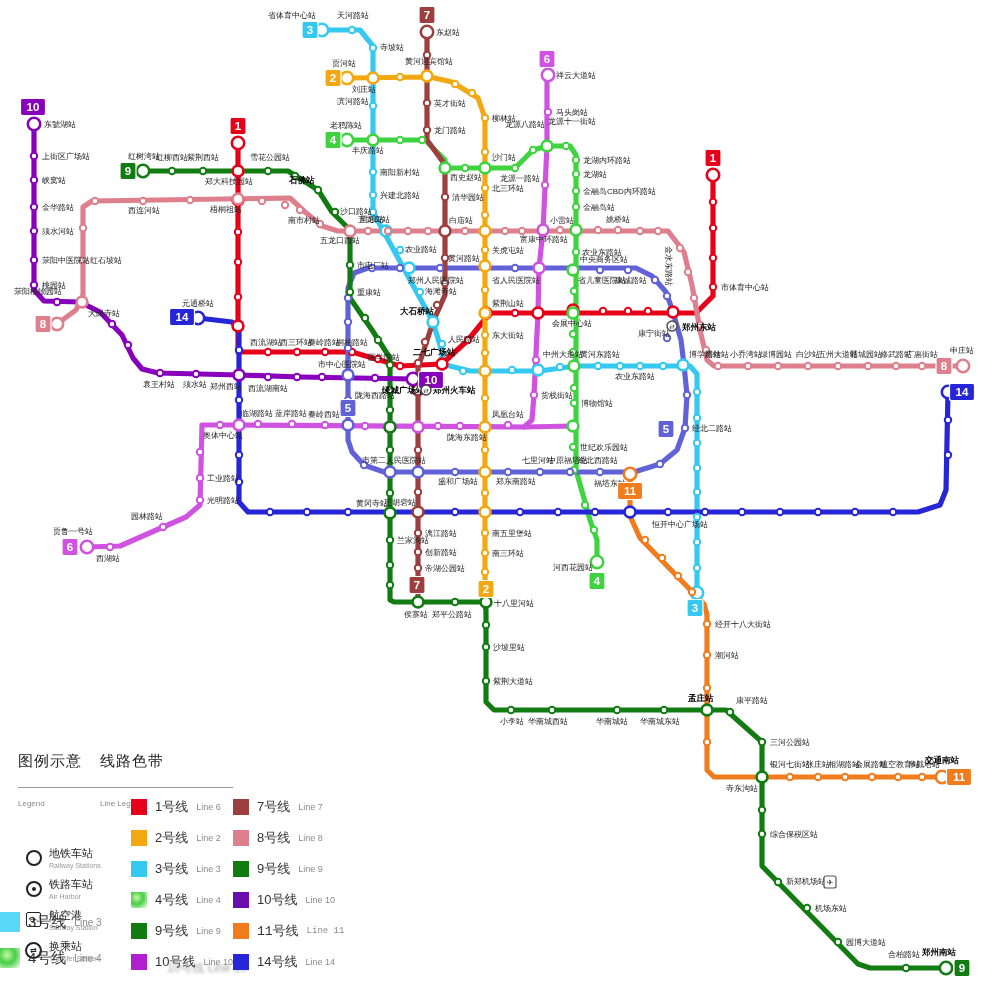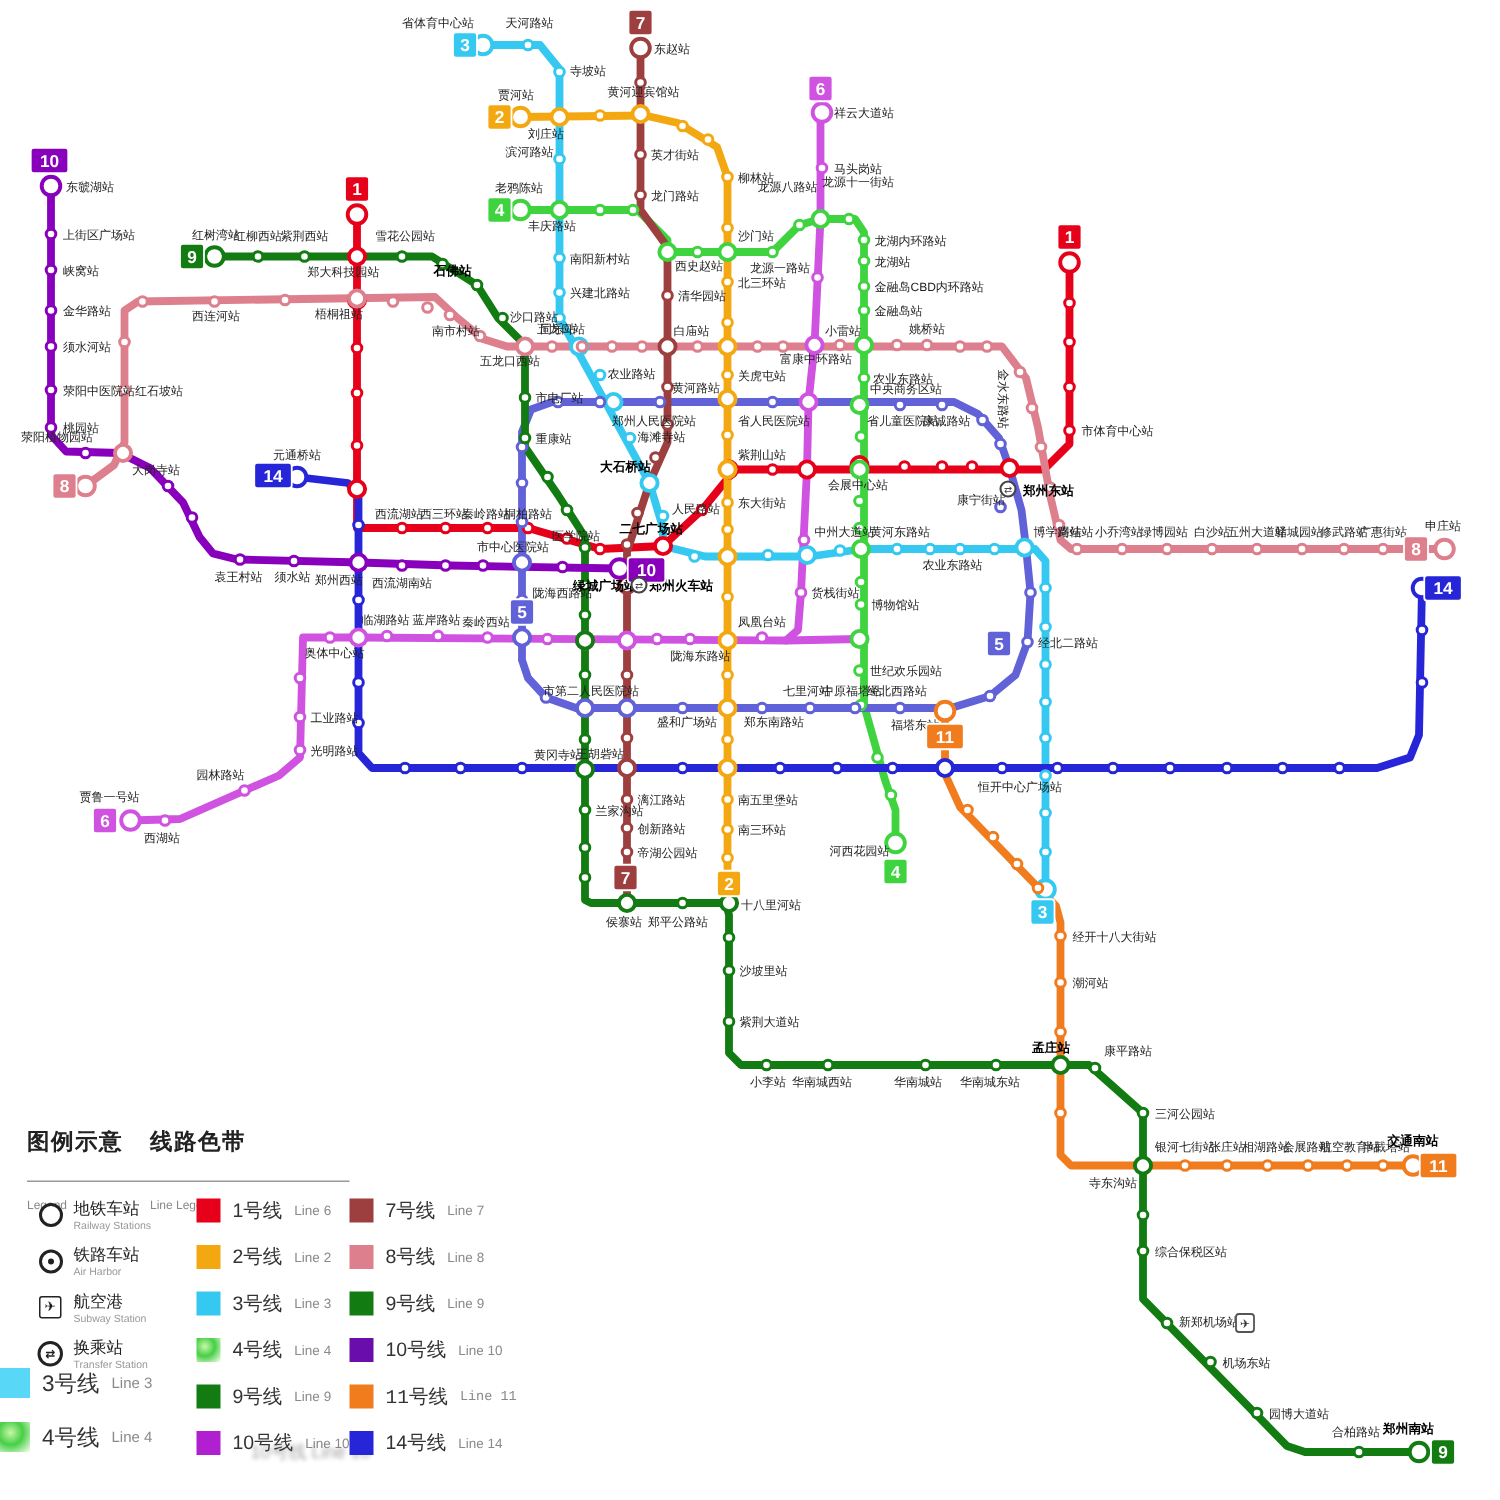--- a/index.html
+++ b/index.html
@@ -2,24 +2,24 @@
 <html><head>
 <meta charset="utf-8">
 <style>
   html,body{margin:0;padding:0;background:#fff;}
   #stage{position:relative;width:1000px;height:1000px;background:#ffffff;overflow:hidden;
          font-family:"Liberation Sans","DejaVu Sans",sans-serif;}
   #map-svg{position:absolute;left:0;top:0;}
   #map-svg text{font-family:"Liberation Sans","DejaVu Sans",sans-serif;}
   
   #legend{position:absolute;left:0;top:740px;width:330px;height:260px;}
-  .lg-title{position:absolute;font-size:15px;font-weight:bold;color:#222;letter-spacing:1px;}
+  .lg-title{position:absolute;font-size:15px;font-weight:normal;color:#222;letter-spacing:1px;}
   .lg-sub{position:absolute;font-size:8px;color:#888;margin-top:29px;}
   .lg-rule{position:absolute;height:1px;background:#999;}
-  .lg-item{position:absolute;display:flex;align-items:center;gap:7px;}
+  .lg-item{position:absolute;display:flex;align-items:center;gap:7px;margin-top:48px;}
   .lg-icon{width:17px;height:17px;display:flex;align-items:center;justify-content:center;flex:none;}
   .ic-circle{width:12px;height:12px;border:2.5px solid #222;border-radius:50%;background:#fff;}
   .ic-rail{width:12px;height:12px;border:2px solid #222;border-radius:50%;background:#fff;
            display:flex;align-items:center;justify-content:center;}
   .ic-rail span{width:4px;height:4px;background:#222;border-radius:50%;}
   .ic-air{width:13px;height:13px;border:1.5px solid #222;border-radius:2px;font-size:9px;
           display:flex;align-items:center;justify-content:center;color:#111;}
   .ic-xfer{width:13px;height:13px;border:2px solid #222;border-radius:50%;font-size:8px;
            display:flex;align-items:center;justify-content:center;color:#222;font-weight:bold;}
   .lg-item .zh{font-size:11px;color:#222;}

